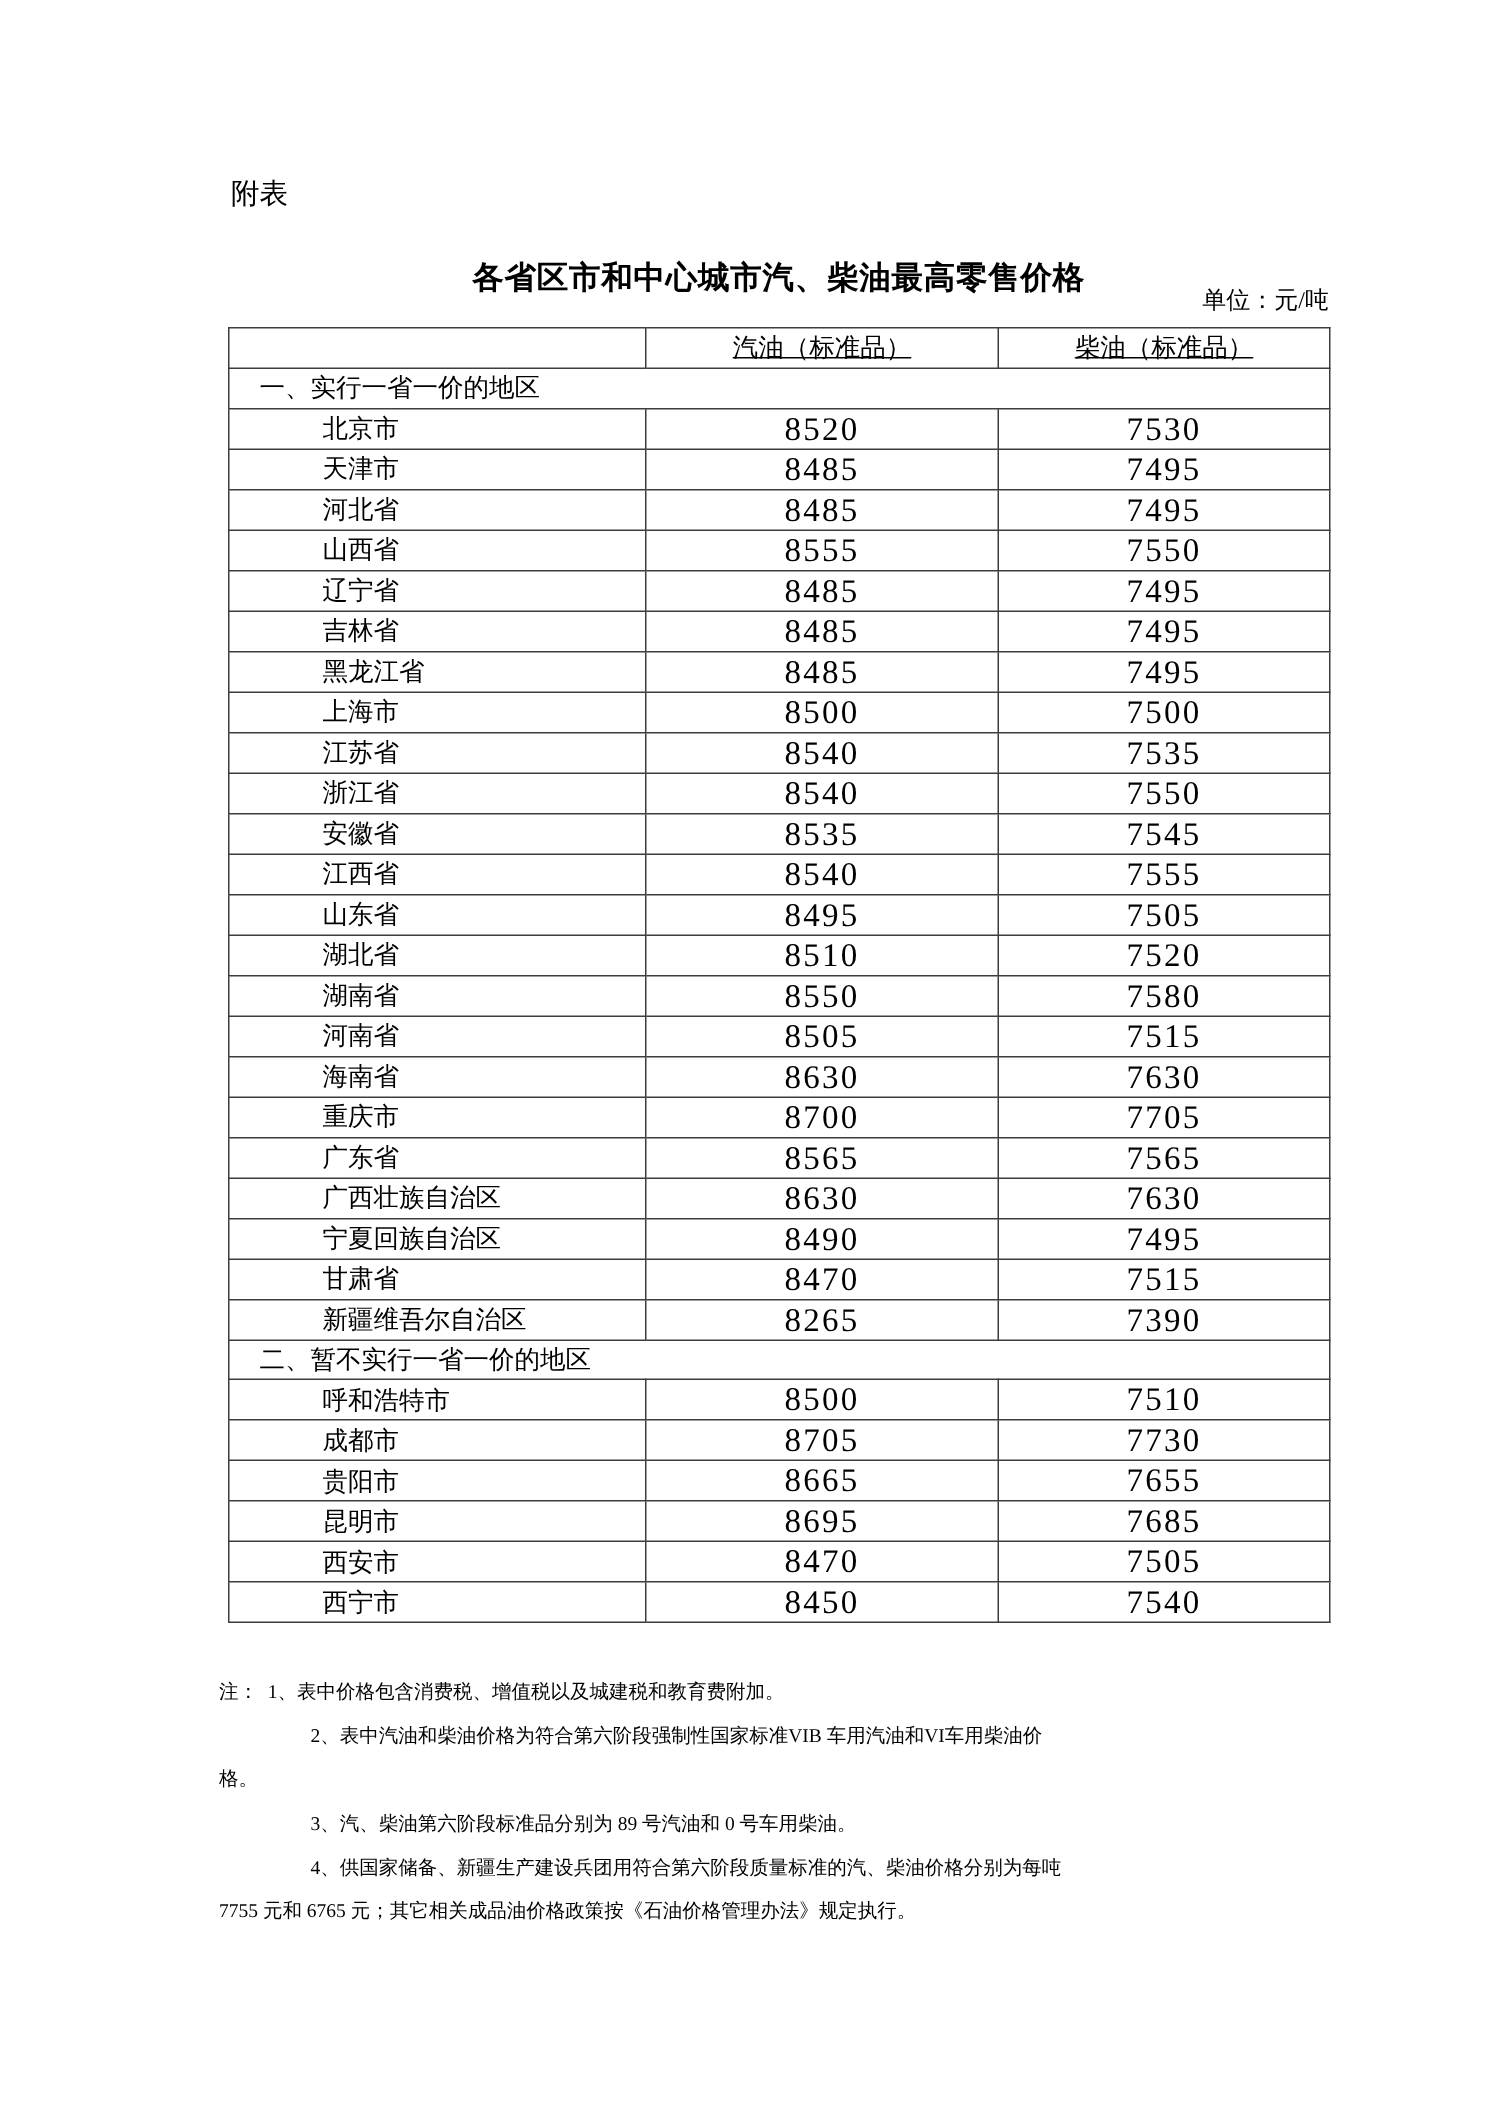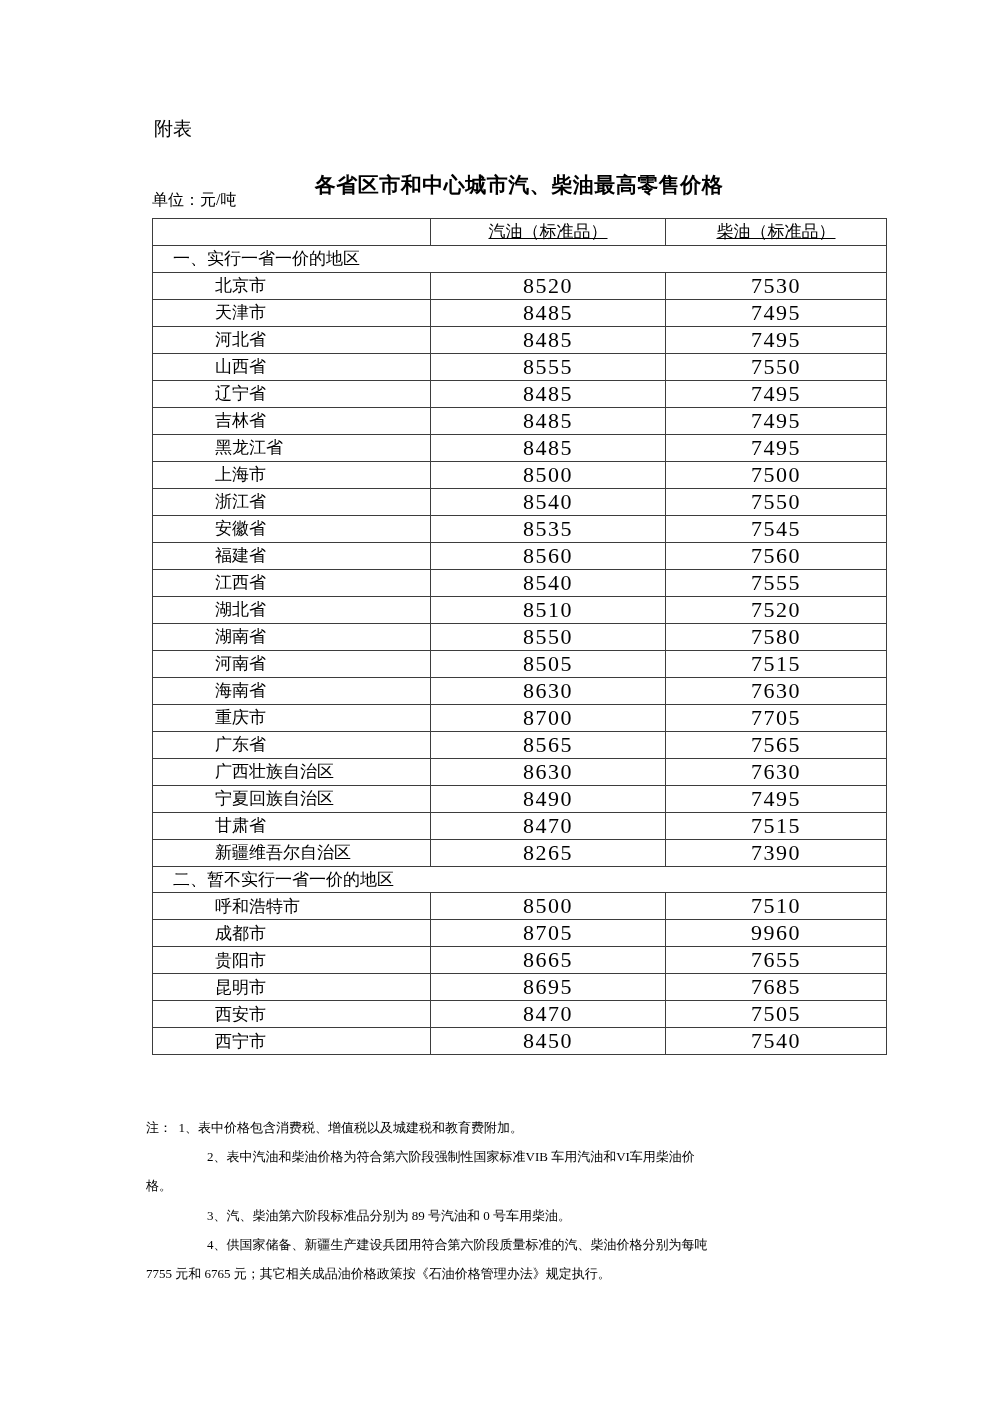--- a/index.html
+++ b/index.html
@@ -28,21 +28,21 @@
     font-weight: bold;
     font-size: 21px;
     letter-spacing: 0.5px;
     margin-top: 12px;
   }
   .unit {
     position: absolute;
     left: 152px;
     top: 190px;
     width: 734px;
-    text-align: left;
+    text-align: right;
     font-size: 16px;
   }
   table.price-table {
     position: absolute;
     left: 152px;
     top: 218px;
     width: 734px;
     border-collapse: collapse;
     table-layout: fixed;
   }
@@ -145,40 +145,45 @@
           <td class="region">黑龙江省</td>
           <td class="num">8485</td>
           <td class="num">7495</td>
         </tr>
         <tr>
           <td class="region">上海市</td>
           <td class="num">8500</td>
           <td class="num">7500</td>
         </tr>
         <tr>
+          <td class="region">江苏省</td>
+          <td class="num">8540</td>
+          <td class="num">7535</td>
+        </tr>
+        <tr>
           <td class="region">浙江省</td>
           <td class="num">8540</td>
           <td class="num">7550</td>
         </tr>
         <tr>
           <td class="region">安徽省</td>
           <td class="num">8535</td>
           <td class="num">7545</td>
         </tr>
         <tr>
-          <td class="region">福建省</td>
-          <td class="num">8560</td>
-          <td class="num">7560</td>
-        </tr>
-        <tr>
           <td class="region">江西省</td>
           <td class="num">8540</td>
           <td class="num">7555</td>
         </tr>
         <tr>
+          <td class="region">山东省</td>
+          <td class="num">8495</td>
+          <td class="num">7505</td>
+        </tr>
+        <tr>
           <td class="region">湖北省</td>
           <td class="num">8510</td>
           <td class="num">7520</td>
         </tr>
         <tr>
           <td class="region">湖南省</td>
           <td class="num">8550</td>
           <td class="num">7580</td>
         </tr>
         <tr>
@@ -225,21 +230,21 @@
           <td colspan="3" class="section-cell">二、暂不实行一省一价的地区</td>
         </tr>
         <tr>
           <td class="region">呼和浩特市</td>
           <td class="num">8500</td>
           <td class="num">7510</td>
         </tr>
         <tr>
           <td class="region">成都市</td>
           <td class="num">8705</td>
-          <td class="num">9960</td>
+          <td class="num">7730</td>
         </tr>
         <tr>
           <td class="region">贵阳市</td>
           <td class="num">8665</td>
           <td class="num">7655</td>
         </tr>
         <tr>
           <td class="region">昆明市</td>
           <td class="num">8695</td>
           <td class="num">7685</td>

